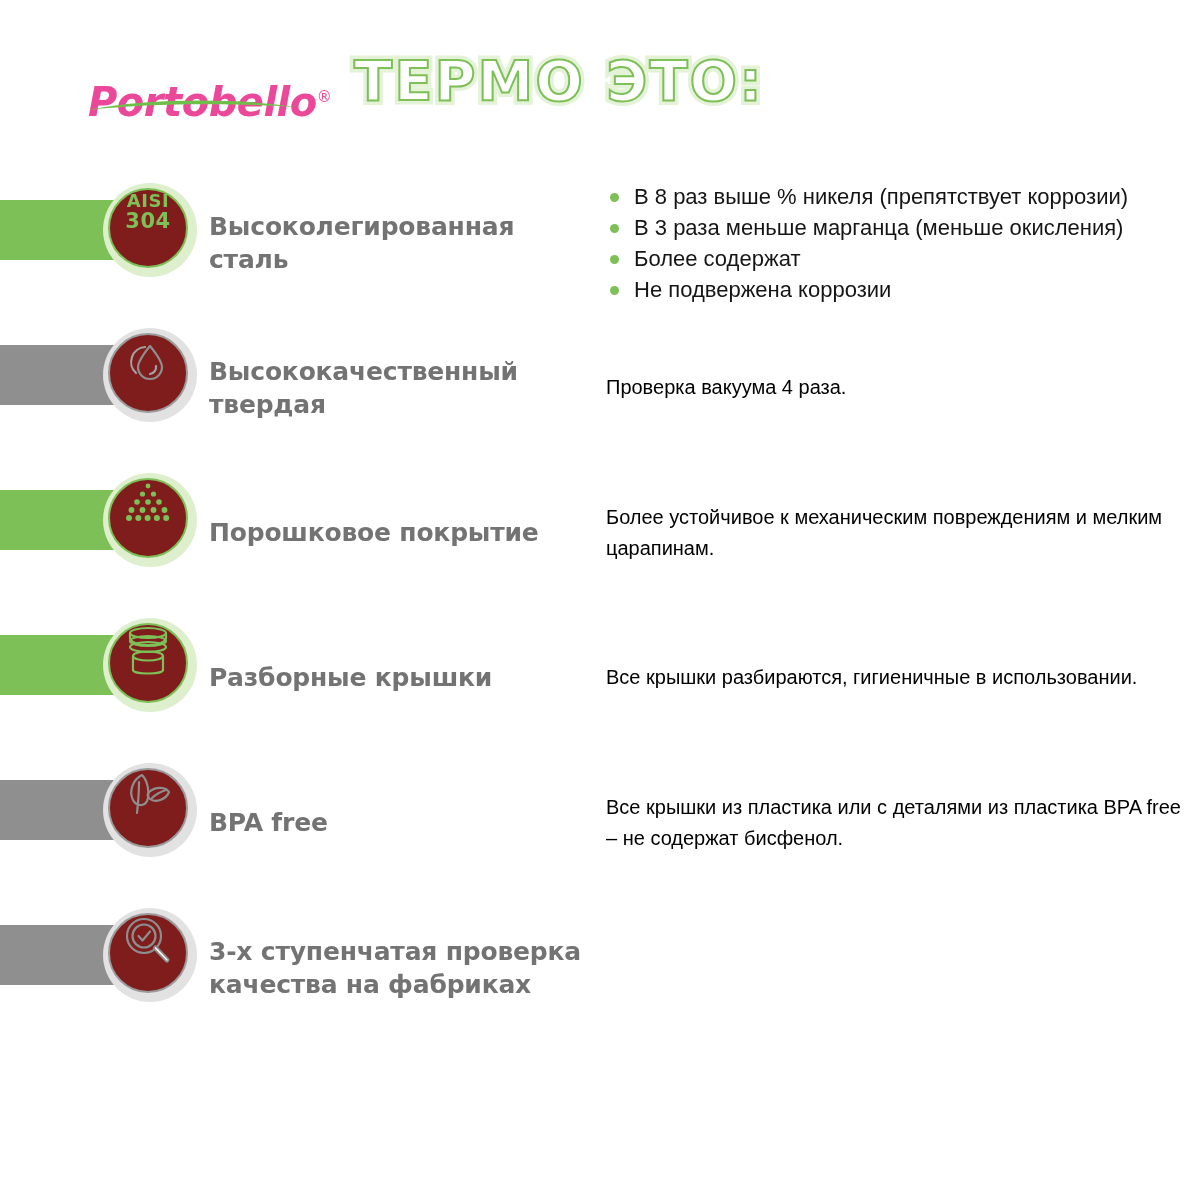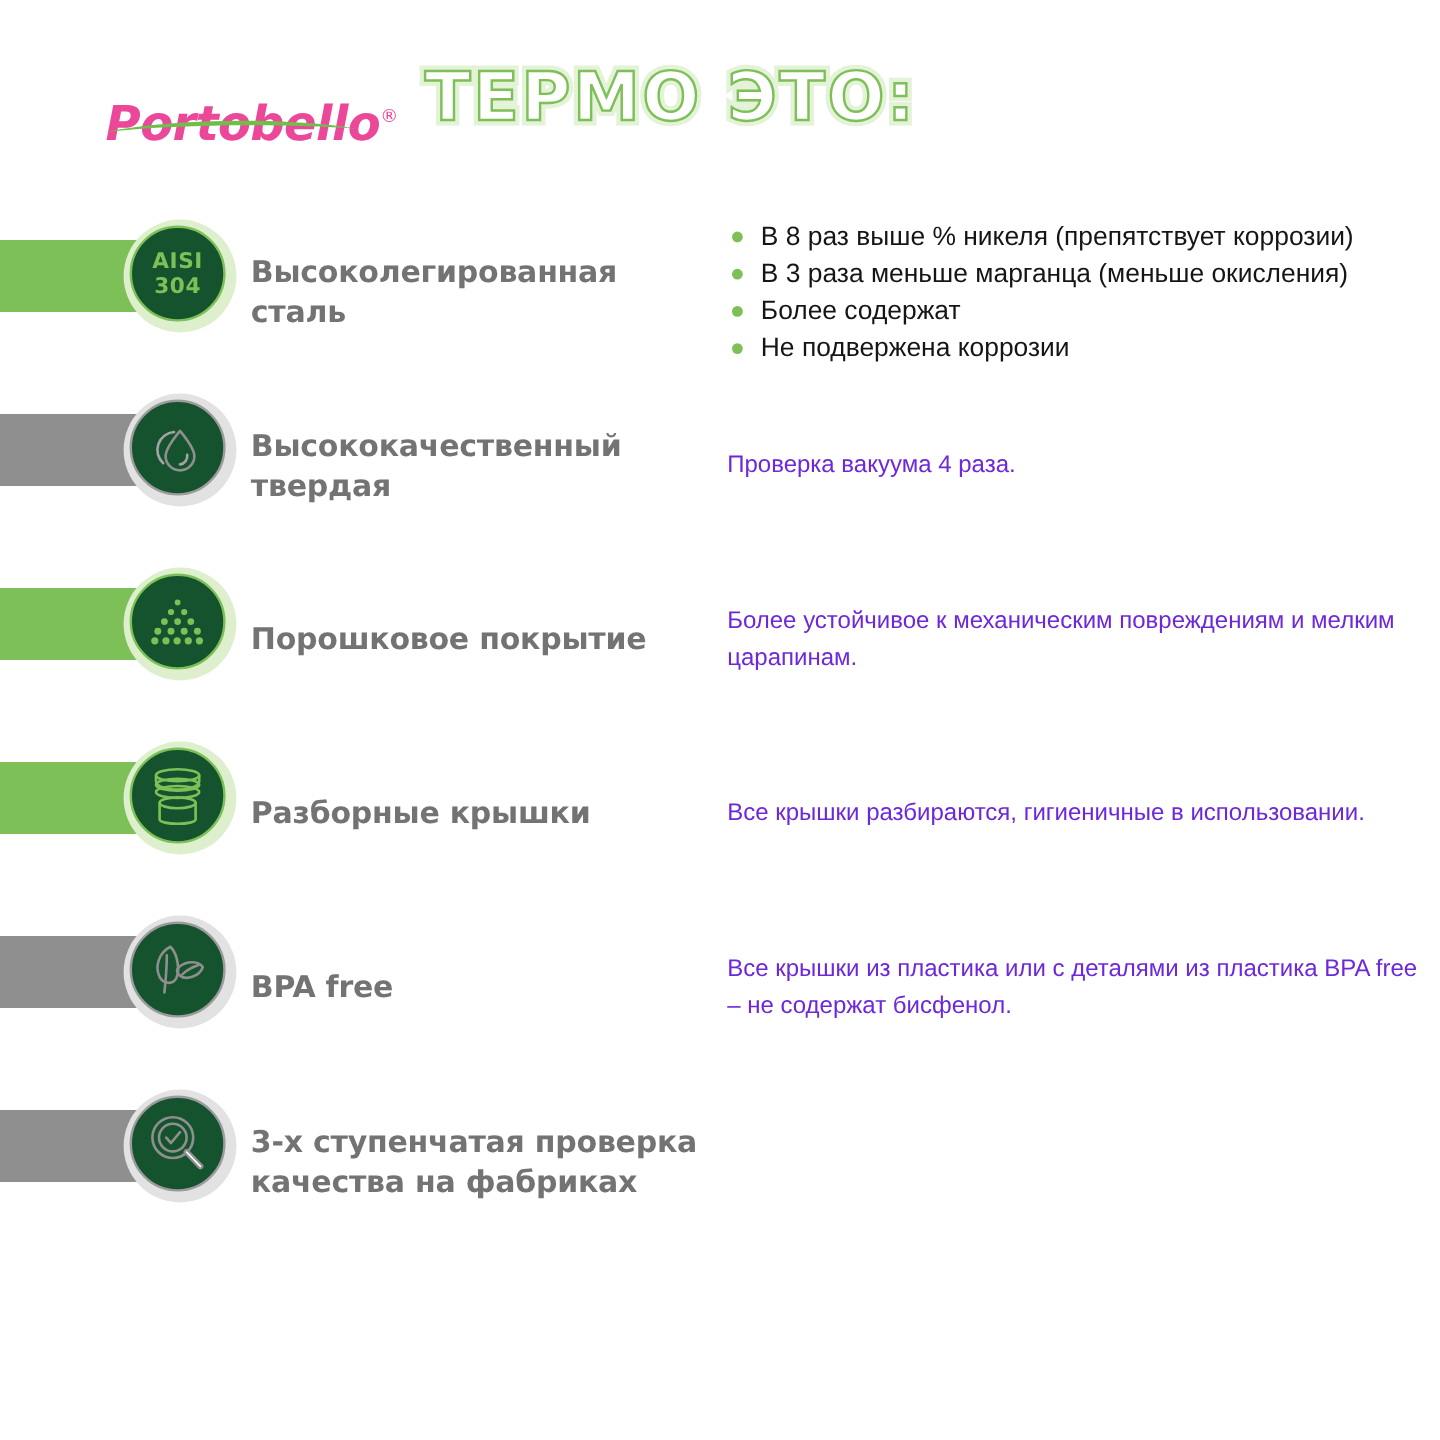--- a/index.html
+++ b/index.html
@@ -101,39 +101,39 @@
     width: 94px; height: 94px;
     border-radius: 50%;
   }
   .badge-halo.green { background: #DDEFCD; }
   .badge-halo.gray  { background: #E2E2E2; }
   .badge-circle {
     position: absolute;
     left: 5px; top: 5px;
     width: 80px; height: 80px;
     border-radius: 50%;
-    background: #14532d;
+    background: #7f1d1d;
     border: 2px solid #7DC057;
     box-sizing: border-box;
     display: flex;
-    align-items: center;
+    align-items: flex-start;
     justify-content: center;
   }
   .badge-circle.gray { border-color: #9B9B9B; }
 
   .badge-text {
     text-align: center;
     font-family: "DejaVu Sans", sans-serif;
     font-weight: bold;
     color: #7DC057;
     line-height: 21px;
     letter-spacing: 0.5px;
   }
   .badge-text .l1 { font-size: 18px; display: block; }
-  .badge-text .l2 { font-size: 18px; display: block; }
+  .badge-text .l2 { font-size: 21px; display: block; }
 
   .heading {
     position: absolute;
     left: 209px;
     top: 0;
     width: 380px;
     height: 145px;
     display: flex;
     align-items: center;
   }
@@ -153,21 +153,21 @@
     width: 590px;
     height: 145px;
     display: flex;
     align-items: center;
   }
   .detail-inner { width: 100%; }
 
   .para {
     font-size: 20px;
     line-height: 31px;
-    color: #6d28d9;
+    color: #000000;
   }
 
   ul.bullets {
     list-style: none;
     margin: 0;
     padding: 0;
   }
   ul.bullets li {
     position: relative;
     padding-left: 28px;

